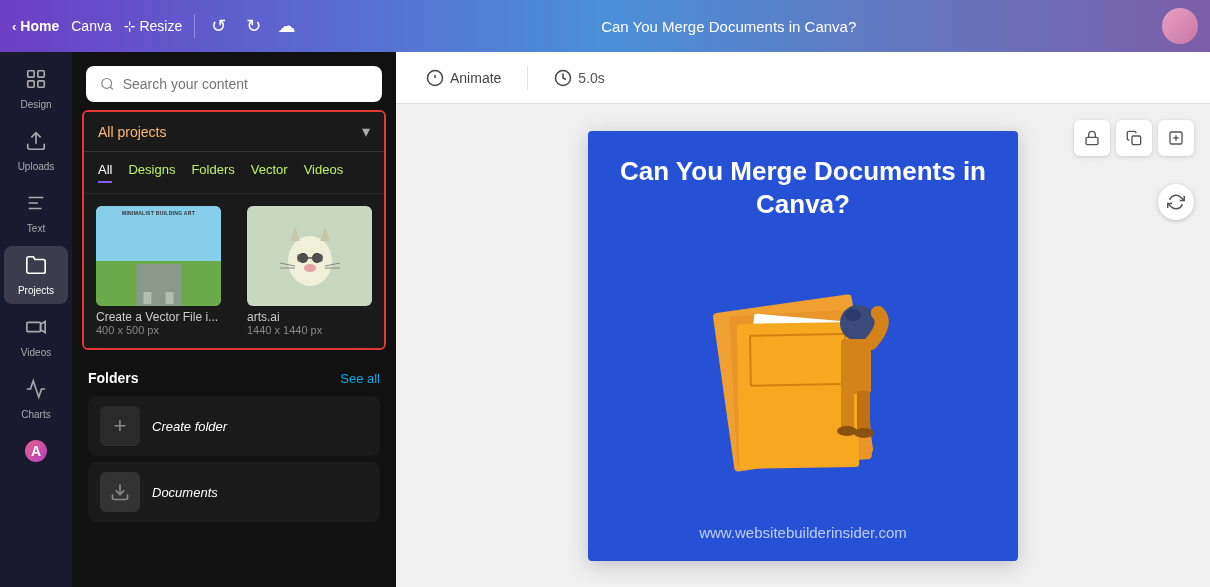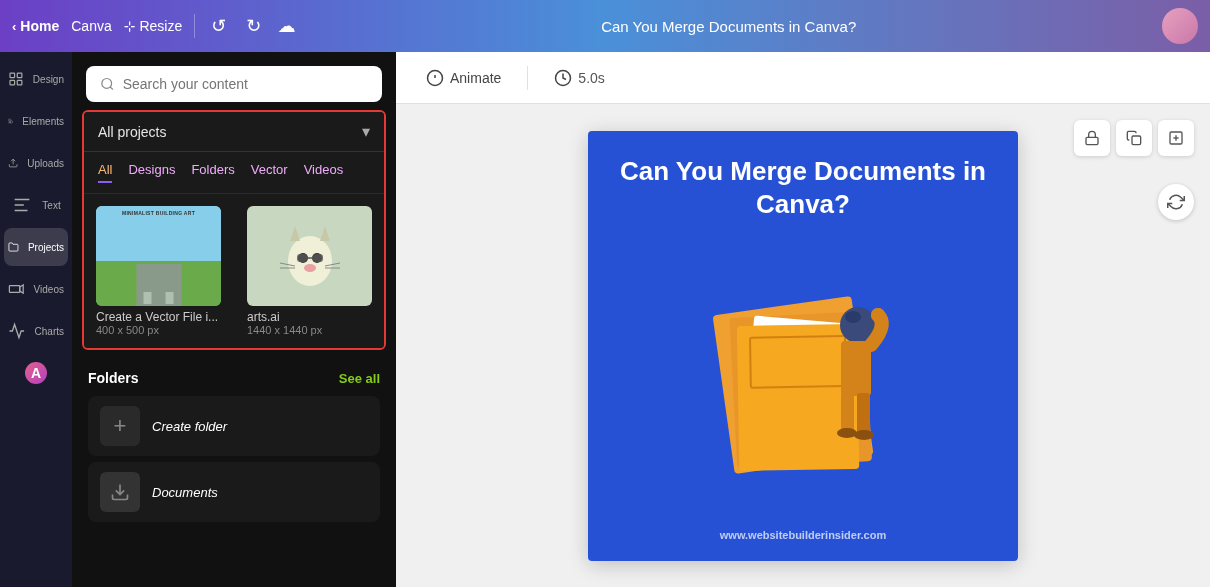--- a/index.html
+++ b/index.html
@@ -22,21 +22,21 @@
 
     
     .main { display: flex; flex: 1; overflow: hidden; }
 
     
     .sidebar {
       width: 72px; background: #1a1a2e; display: flex; flex-direction: column; align-items: center;
       padding: 8px 0; gap: 4px; flex-shrink: 0;
     }
     .sidebar-item {
-      display: flex; flex-direction: row; align-items: center; justify-content: center;
+      display: flex; flex-direction: column; align-items: center; justify-content: center;
       width: 64px; padding: 8px 4px; border-radius: 8px; cursor: pointer; color: #aaa; font-size: 10px; gap: 9px;
     }
     .sidebar-item.active { background: rgba(255,255,255,0.15); color: white; }
     .sidebar-item svg { width: 22px; height: 22px; }
     .sidebar-item-label { font-size: 10px; }
 
     
     .left-panel {
       width: 324px; background: #111; flex-shrink: 0; overflow-y: auto; position: relative;
       border: 2px solid transparent;
@@ -60,53 +60,53 @@
       border-radius: 6px;
       overflow: hidden;
       background: #1a1a1a;
     }
 
     .dropdown-bar {
       display: flex; align-items: center; justify-content: space-between;
       padding: 10px 14px; background: #1a1a1a; cursor: pointer;
       border-bottom: 1px solid #333;
     }
-    .dropdown-bar span { color: #e5e5e5; font-size: 14px; }
+    .dropdown-bar span { color: #fdba74; font-size: 14px; }
     .dropdown-bar .arrow { color: #aaa; font-size: 16px; }
 
     
     .filter-tabs {
       display: flex; gap: 16px; padding: 10px 14px; background: #1a1a1a;
       border-bottom: 1px solid #2a2a2a;
     }
     .filter-tab {
-      color: #f0abfc; font-size: 13px; cursor: pointer; padding-bottom: 4px; border-bottom: 2px solid transparent;
-    }
-    .filter-tab.active { color: #fdba74; border-bottom: 2px solid #8b5cf6; }
+      color: #bef264; font-size: 13px; cursor: pointer; padding-bottom: 4px; border-bottom: 2px solid transparent;
+    }
+    .filter-tab.active { color: #ffffff; border-bottom: 2px solid #8b5cf6; }
 
     
     .thumbnails { display: flex; gap: 26px; padding: 12px; background: #1a1a1a; }
     .thumb-item { flex: 1; cursor: pointer; }
     .thumb-image {
       width: 100%; height: 100px; border-radius: 6px; overflow: hidden;
       background: #2a2a2a; position: relative;
     }
     .thumb-image.thumb1 { background: linear-gradient(180deg, #87ceeb 50%, #7caa5c 50%); display: flex; align-items: flex-start; justify-content: center; }
     .thumb-image.thumb2 { background: #b8c8b0; display: flex; align-items: center; justify-content: center; }
     .thumb-label { margin-top: 4px; color: #ccc; font-size: 12px; white-space: nowrap; overflow: hidden; text-overflow: ellipsis; }
     .thumb-size { color: #888; font-size: 11px; }
 
     
     .thumb-cat { width: 100%; height: 100%; background: #c8d8c0; display: flex; align-items: center; justify-content: center; }
 
     
     .section { padding: 12px 14px; }
     .section-header { display: flex; justify-content: space-between; align-items: center; margin-bottom: 10px; }
     .section-title { color: white; font-size: 14px; font-weight: 600; }
-    .see-all { color: #84cc16; font-size: 13px; cursor: pointer; font-weight: bold; }
+    .see-all { color: #0ea5e9; font-size: 13px; cursor: pointer; }
     .folder-item {
       display: flex; align-items: center; gap: 12px; padding: 10px 12px;
       background: #1a1a1a; border-radius: 8px; cursor: pointer; margin-bottom: 6px;
     }
     .folder-icon-box {
       width: 40px; height: 40px; background: #2a2a2a; border-radius: 6px;
       display: flex; align-items: center; justify-content: center; color: #888; font-size: 20px;
     }
     .folder-icon-box.download { background: #333; }
     .folder-name { color: white; font-size: 13px; font-style: italic; }
@@ -150,21 +150,21 @@
     }
 
     
     .canvas-card {
       width: 430px; height: 430px; background: #2651d4; border-radius: 4px;
       display: flex; flex-direction: column; align-items: center; justify-content: space-between;
       padding: 24px 20px 20px; position: relative; box-shadow: 0 4px 20px rgba(0,0,0,0.2);
       overflow: hidden;
     }
     .canvas-title { color: white; font-size: 26px; font-weight: 700; text-align: center; line-height: 1.3; z-index: 2; }
-    .canvas-footer { color: rgba(255,255,255,0.7); font-size: 11px; z-index: 2; font-weight: bold; }
+    .canvas-footer { color: rgba(255,255,255,0.7); font-size: 15px; z-index: 2; }
 
     
     .illustration { width: 100%; flex: 1; position: relative; display: flex; align-items: center; justify-content: center; }
   </style>
 </head>
 <body>
 
 <div class="topbar">
   <div class="topbar-left">
     <div class="topbar-home">
@@ -192,28 +192,20 @@
     <div class="sidebar-item">
       <svg viewBox="0 0 24 24" fill="none" stroke="#aaa" stroke-width="1.8">
         <rect x="3" y="3" width="7" height="7" rx="1"></rect>
           <rect x="14" y="3" width="7" height="7" rx="1"></rect>
         <rect x="3" y="14" width="7" height="7" rx="1"></rect>
           <rect x="14" y="14" width="7" height="7" rx="1"></rect>
       </svg>
       <span class="sidebar-item-label">Design</span>
     </div>
 
-    <div class="sidebar-item">
-      <svg viewBox="0 0 24 24" fill="none" stroke="#aaa" stroke-width="1.8">
-        <circle cx="16" cy="16" r="5"></circle>
-          <rect x="3" y="3" width="9" height="9" rx="1"></rect>
-        <path d="M3 21 l4.5-8 l4.5 8z"></path>
-      </svg>
-      <span class="sidebar-item-label">Elements</span>
-    </div>
 
     <div class="sidebar-item">
       <svg viewBox="0 0 24 24" fill="none" stroke="#aaa" stroke-width="1.8">
         <path d="M21 15v4a2 2 0 01-2 2H5a2 2 0 01-2-2v-4"></path>
         <polyline points="17 8 12 3 7 8"></polyline>
           <line x1="12" y1="3" x2="12" y2="15"></line>
       </svg>
       <span class="sidebar-item-label">Uploads</span>
     </div>
 

